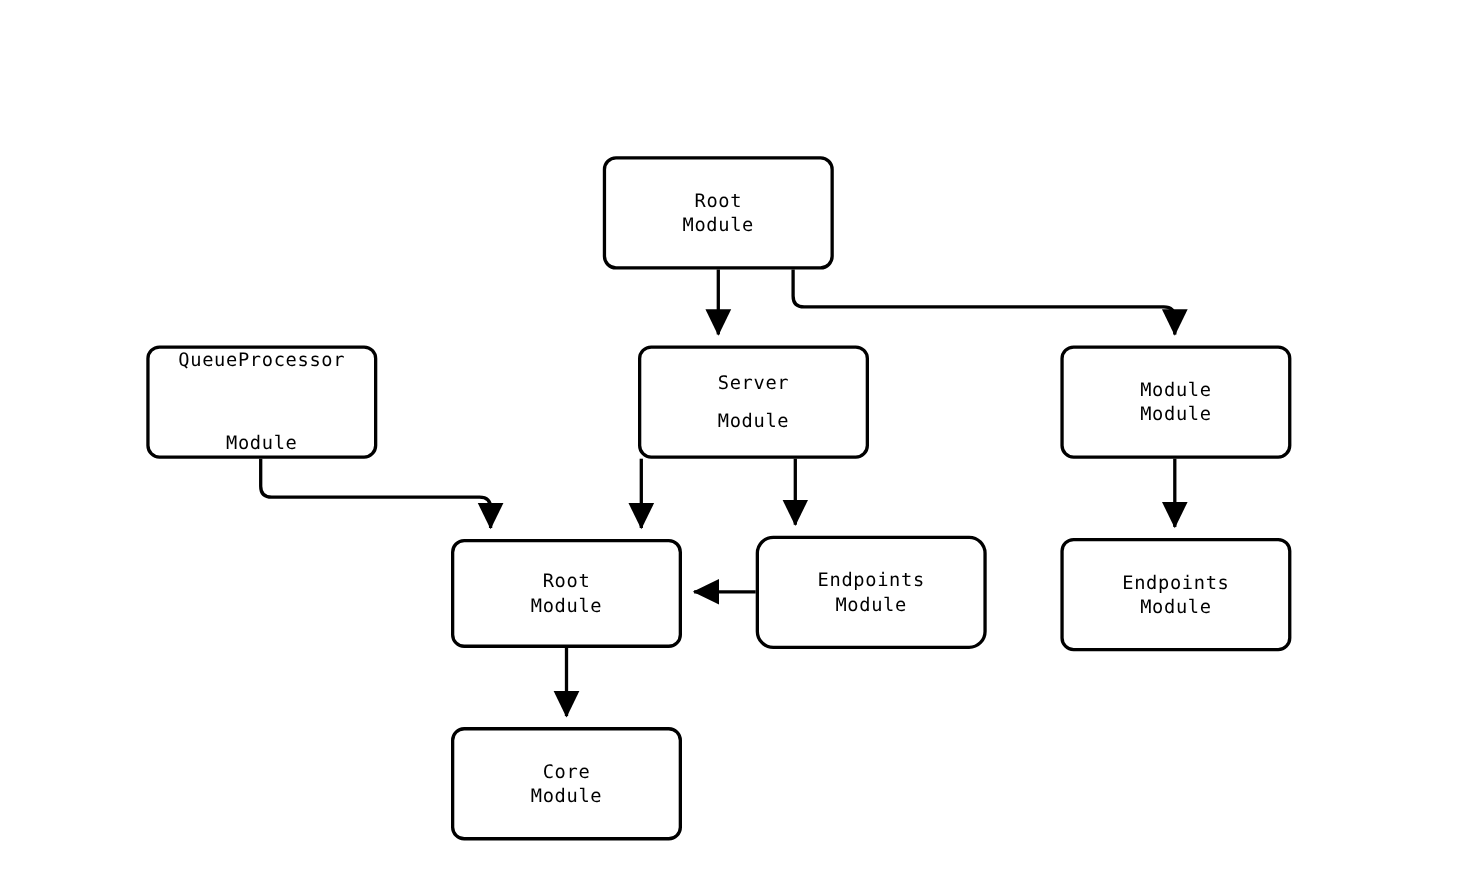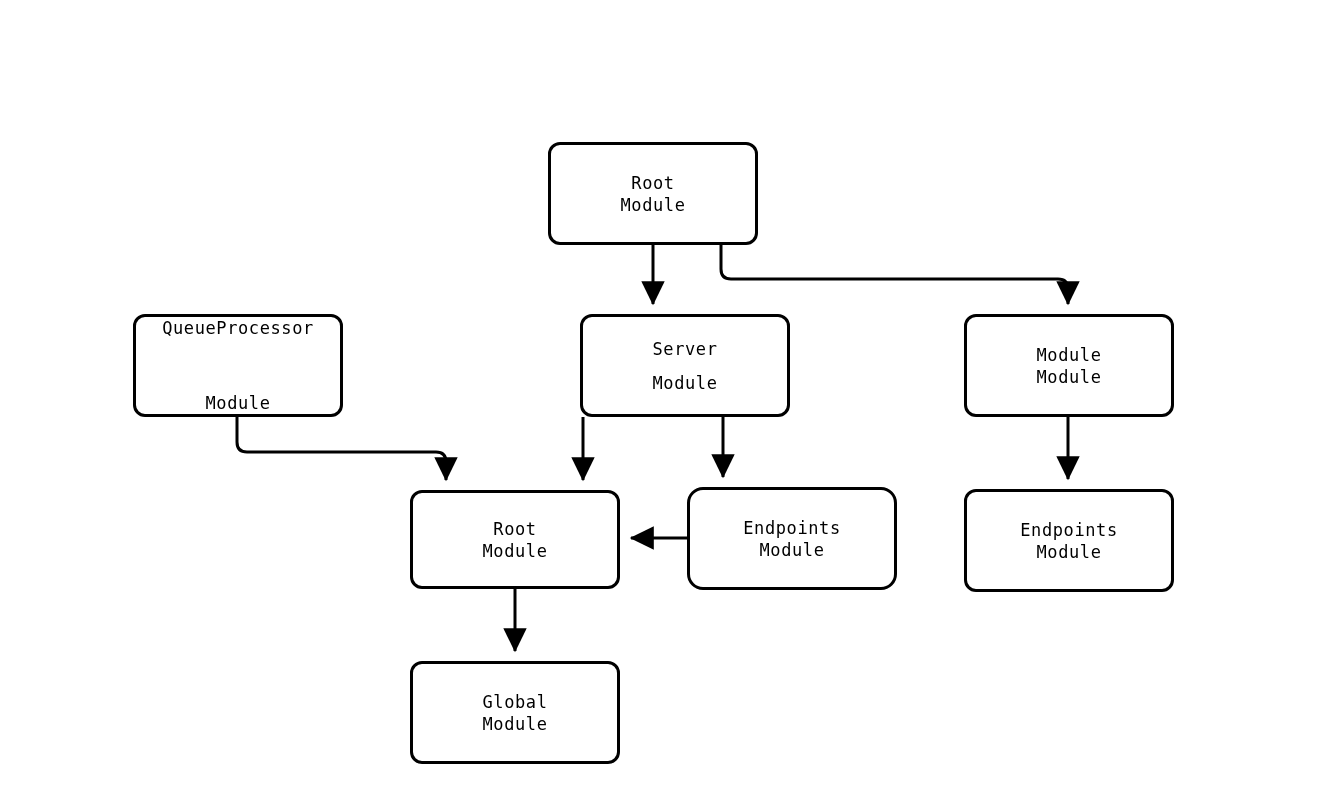--- a/index.html
+++ b/index.html
@@ -106,17 +106,17 @@
     <div class="node-line">Endpoints</div>
     <div class="node-line">Module</div>
   </div>
 
   <div class="node" style="left:964px; top:442px; width:210px; height:103px;">
     <div class="node-line">Endpoints</div>
     <div class="node-line">Module</div>
   </div>
 
   <div class="node" style="left:410px; top:614px; width:210px; height:103px;">
-    <div class="node-line">Global</div>
+    <div class="node-line">Core</div>
     <div class="node-line">Module</div>
   </div>
 
 </div>
 
 </body></html>

